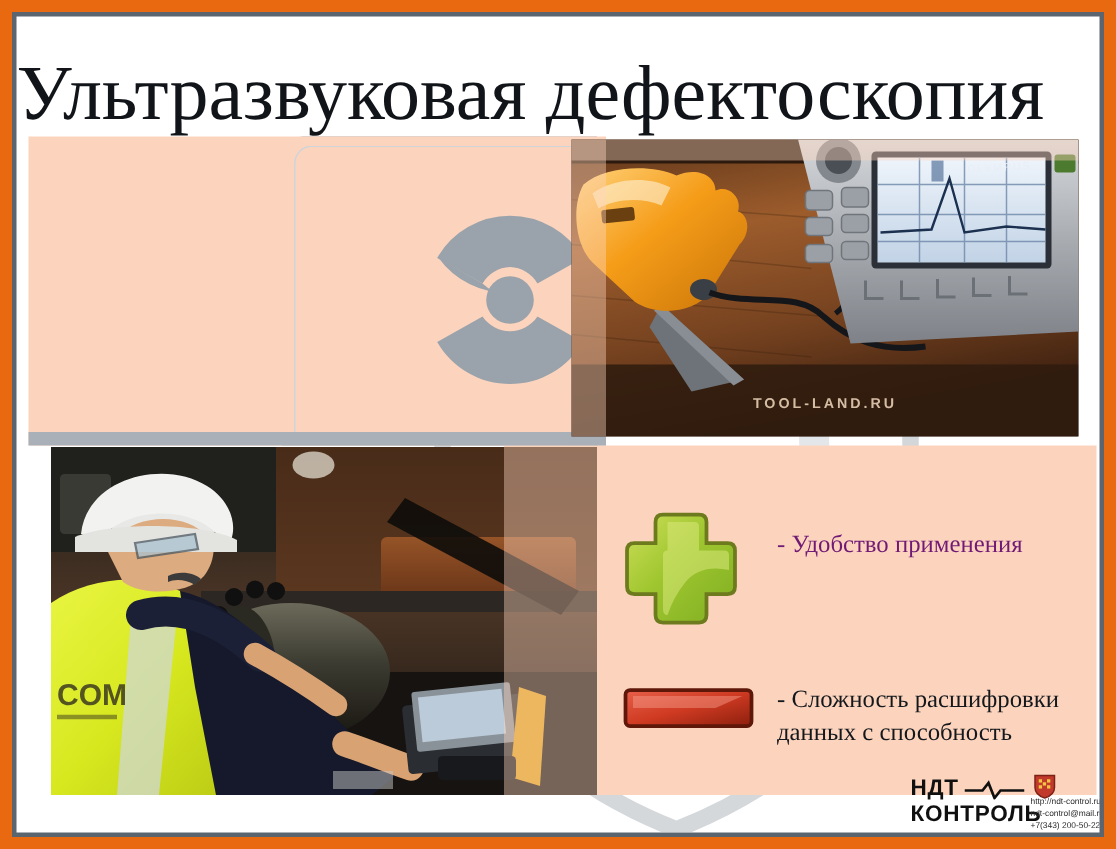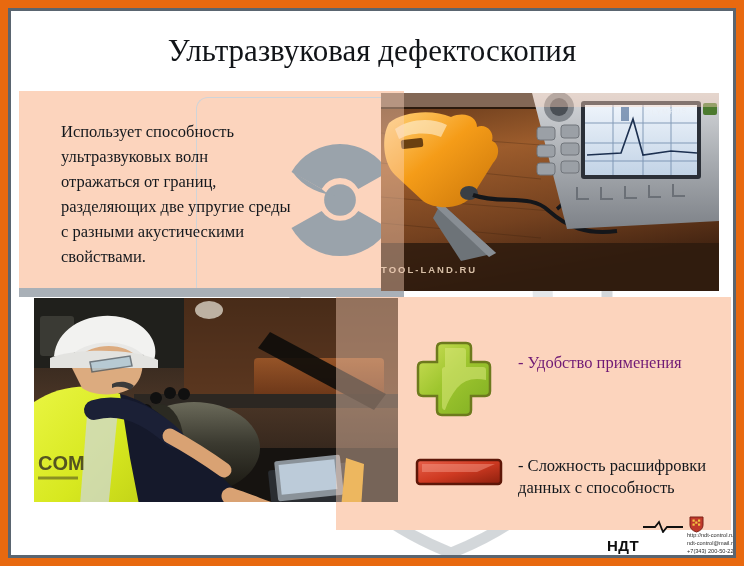--- a/index.html
+++ b/index.html
@@ -3,22 +3,22 @@
 <meta charset="utf-8">
 <style>
   html,body{margin:0;padding:0;background:#ffffff;}
   body{width:744px;height:566px;overflow:hidden;font-family:"Liberation Serif",serif;}
 
   .slide{position:relative;width:744px;height:566px;background:#e8690f;box-sizing:border-box;}
   .slide-inner{position:absolute;left:8px;top:8px;right:8px;bottom:8px;border:3px solid #5a6570;background:#ffffff;box-sizing:border-box;overflow:hidden;}
 
   
   .title{
-    position:absolute;left:0;top:22px;width:100%;text-align:center;
-    font-family:"Liberation Serif",serif;font-size:31px;letter-spacing:0px;
+    position:absolute;left:0;top:22px;width:100%;text-align:left;
+    font-family:"Liberation Serif",serif;font-size:52px;letter-spacing:0px;
     color:#111418;white-space:nowrap;z-index:30;
   }
 
   
   .wm-shield{position:absolute;left:270px;top:80px;width:340px;height:470px;z-index:2;opacity:.45;}
   .wm-rad{position:absolute;left:268px;top:128px;width:122px;height:122px;z-index:6;}
 
   
   .peach-shadow{
     position:absolute;left:177px;top:80px;width:210px;height:206px;
@@ -45,24 +45,24 @@
   
   .body-text{
     position:absolute;left:50px;top:108px;width:230px;z-index:20;
     font-family:"Liberation Serif",serif;font-size:16.5px;line-height:25px;color:#14181d;
   }
 
   
   .photo{position:absolute;z-index:10;overflow:hidden;background:#2a1c12;}
 
   .photo-tr{left:370px;top:82px;width:338px;height:198px;}
-  .photo-bl{left:23px;top:287px;width:364px;height:204px;}
+  .photo-bl{left:23px;top:287px;width:364px;height:232px;}
 
   .ph-wm{
-    position:absolute;left:0;bottom:16px;width:100%;
+    position:absolute;left:0;bottom:16px;width:100%;text-align:center;
     font-family:"Liberation Sans",sans-serif;font-size:9.5px;letter-spacing:2px;
     color:#f2d9bf;opacity:.85;z-index:4;font-weight:bold;
   }
 
   
   .tint{position:absolute;background:rgba(252,212,189,.42);z-index:12;pointer-events:none;}
   .tint-a{left:370px;top:82px;width:23px;height:198px;}
   .tint-b{left:325px;top:287px;width:62px;height:232px;}
   .tint-c{left:370px;top:82px;width:338px;height:14px;}
 
@@ -79,21 +79,21 @@
     font-family:"Liberation Serif",serif;font-size:16.5px;color:#14181d;line-height:22px;
   }
 
   
   .logo-wrap{position:absolute;left:596px;top:506px;width:130px;height:48px;z-index:40;}
   .logo-text{
     position:absolute;left:0;top:0;width:72px;
     font-family:"Liberation Sans",sans-serif;font-weight:bold;color:#101010;
     font-size:15px;line-height:17px;letter-spacing:.5px;
   }
-  .logo-line1{position:relative;display:block;white-space:nowrap;margin-top:20px;}
+  .logo-line1{position:relative;display:block;white-space:nowrap;}
   .logo-wave{position:absolute;left:36px;top:3px;width:40px;height:13px;}
   .logo-shield{position:absolute;left:82px;top:-1px;width:15px;height:17px;}
   .logo-contact{
     position:absolute;left:80px;top:14px;width:60px;
     font-family:"Liberation Sans",sans-serif;font-size:5.6px;line-height:8px;
     color:#2b2b2b;white-space:nowrap;
   }
 </style>
 </head>
 <body>
@@ -115,21 +115,20 @@
     <svg class="wm-rad" viewBox="0 0 100 100">
       <g fill="#9aa3ab">
         <circle cx="50" cy="50" r="13"></circle>
         <path d="M50 46 A46 46 0 0 1 11 27 L35 41 A18 18 0 0 0 50 46 Z" transform="rotate(0 50 50)"></path>
         <path d="M50 50 m0 -46 A46 46 0 0 1 89.8 27 L65 41 A18 18 0 0 0 50 32 Z"></path>
         <path d="M50 32 A18 18 0 0 0 35 41 L10.2 27 A46 46 0 0 1 50 4 Z"></path>
         <path d="M65 59 A18 18 0 0 1 35 59 L10.2 73 A46 46 0 0 0 89.8 73 Z"></path>
       </g>
     </svg>
 
-    <div class="body-text">Использует способность ультразвуковых волн отражаться от границ, разделяющих две упругие среды с разными акустическими свойствами.</div>
 
     <div class="photo photo-tr">
       <svg width="338" height="198" viewBox="0 0 338 198" preserveAspectRatio="none">
         <defs>
           <linearGradient id="wood" x1="0" y1="0" x2="0.3" y2="1">
             <stop offset="0" stop-color="#5d3418"></stop>
             <stop offset=".35" stop-color="#9c5c2c"></stop>
             <stop offset=".7" stop-color="#74411f"></stop>
             <stop offset="1" stop-color="#3e2110"></stop>
           </linearGradient>

